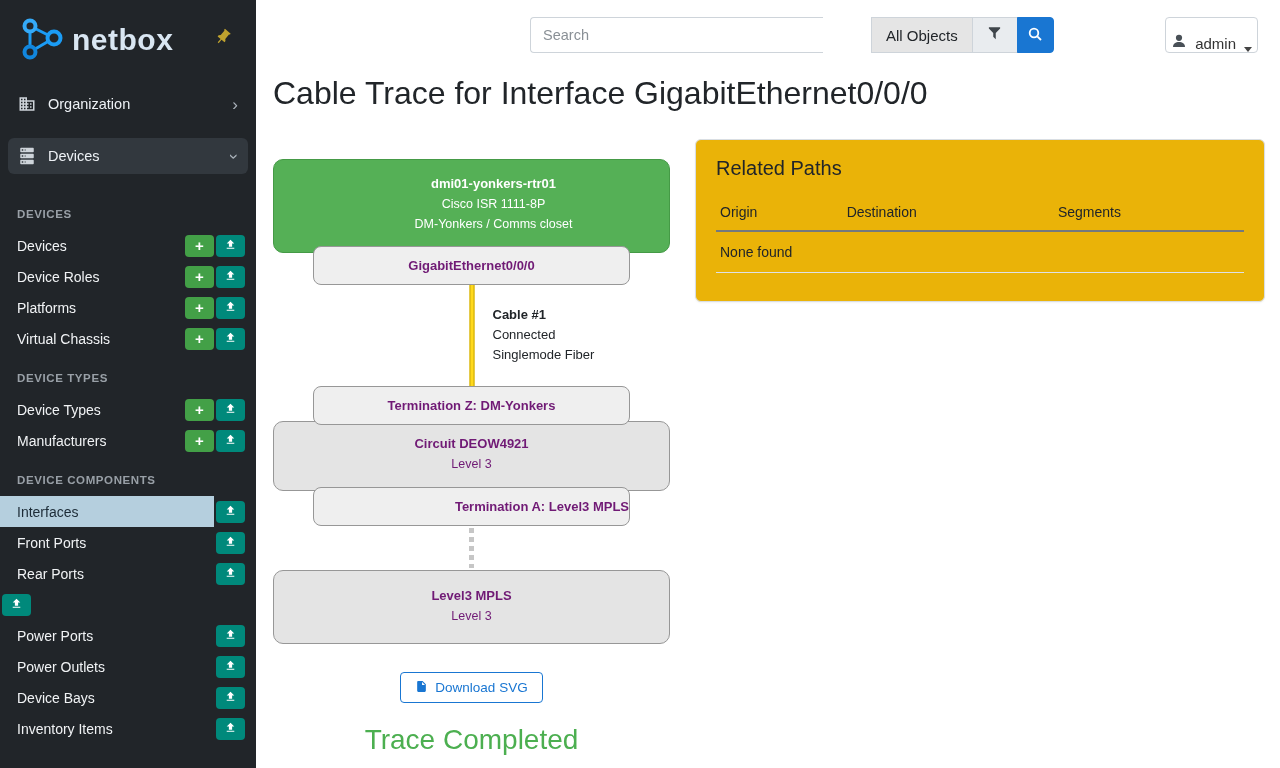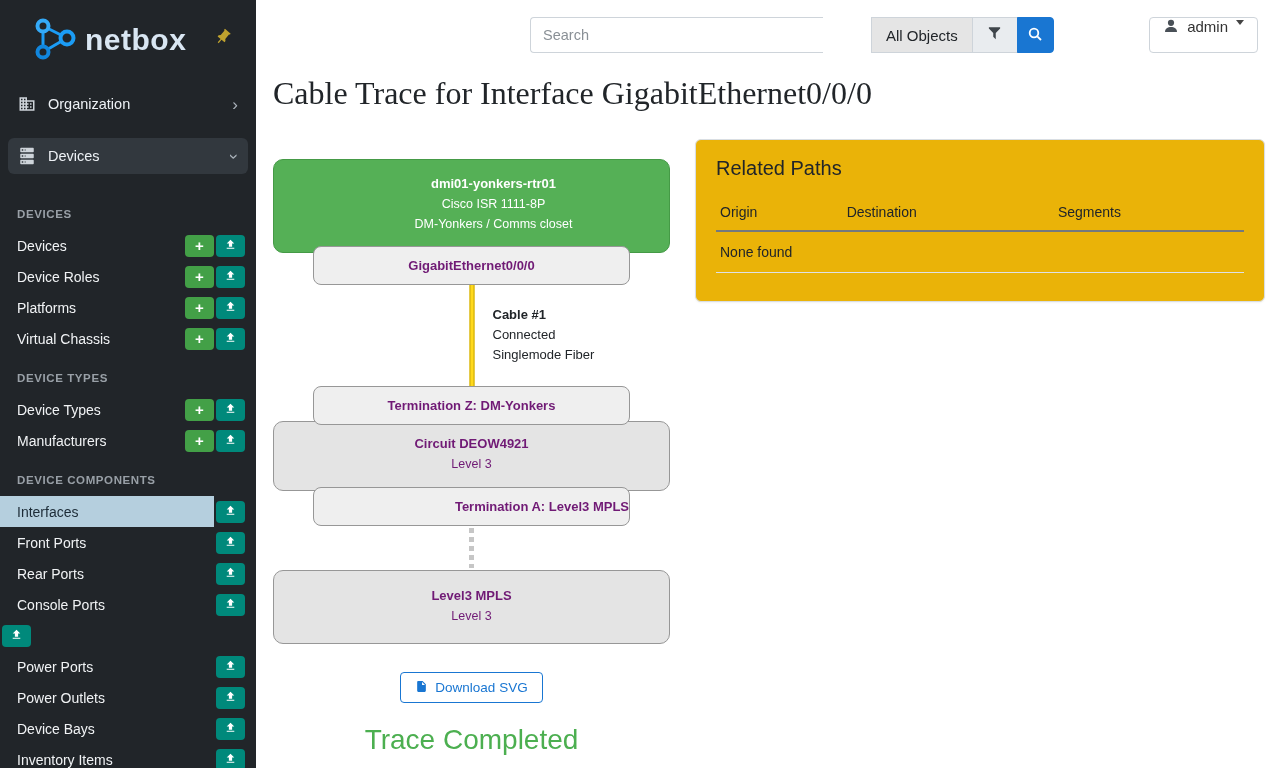--- a/index.html
+++ b/index.html
@@ -2,21 +2,21 @@
 <html><head>
 <meta charset="utf-8">
 <style>
   * { margin:0; padding:0; box-sizing:border-box; }
   html,body { width:1280px; height:768px; overflow:hidden; background:#fff;
               font-family:"Liberation Sans", sans-serif; }
 
   
   .sidebar { position:fixed; left:0; top:0; width:256px; height:768px;
              background:#212529; z-index:10; }
-  .logo-row { height:80px; display:flex; align-items:center; padding:0 33px; position:relative; }
+  .logo-row { height:80px; display:flex; align-items:center; padding:0 20px; position:relative; }
   .logo-link { display:flex; align-items:center; gap:6px; text-decoration:none; }
   .logo-text { font-size:30px; font-weight:bold; color:#d9e6f2; letter-spacing:.5px; }
   .pin-btn { position:absolute; right:24px; top:28px; background:none; border:none; cursor:pointer; }
 
   .side-nav { padding-top:6px; }
   .nav-group { display:flex; align-items:center; height:36px; margin:0 8px 16px 8px;
                padding:0 10px; border-radius:6px; color:#edf1f5; font-size:14.5px;
                text-decoration:none; }
   .nav-group .gicon { margin-right:12px; display:flex; }
   .nav-group .glabel { flex:1; }
@@ -42,27 +42,27 @@
   .search-input { width:293px; height:36px; border:1px solid #ced4da; border-right:none;
                   border-radius:4px 0 0 4px; padding:0 12px; font-size:14.5px; color:#333; outline:none; }
   .search-input::placeholder { color:#8a9096; }
   .obj-btn { height:36px; padding:0 14px; background:#e5e5e5; border:1px solid #ced4da;
              font-size:15px; color:#212529; cursor:pointer;margin-left:48px; }
   .filter-btn { height:36px; width:46px; background:#e9ecef; border:1px solid #ced4da;
                 margin-left:-1px; display:flex; align-items:center; justify-content:center; cursor:pointer; }
   .go-btn { height:36px; width:37px; background:#1976d2; border:1px solid #1976d2;
             border-radius:0 4px 4px 0; margin-left:-1px; display:flex; align-items:center;
             justify-content:center; cursor:pointer; }
-  .user-btn { position:absolute; right:22px; top:17px; height:36px; padding:0 13px;
+  .user-btn { position:absolute; right:22px; top:17px; height:36px; padding:0 5px;
               background:#fff; border:1px solid #ced4da; border-radius:4px; display:flex;
-              align-items:flex-start; gap:8px; font-size:15px; color:#333; cursor:pointer; }
+              align-items:flex-end; gap:8px; font-size:15px; color:#333; cursor:pointer; }
   .caret { width:0; height:0; border-left:4.5px solid transparent; border-right:4.5px solid transparent;
            border-top:5px solid #444; margin-top:2px; }
 
-  .page-title { font-size:32px; font-weight:400; color:#212529; margin:5px 0 27px 17px;font-family:Liberation Serif, serif; }
+  .page-title { font-size:32px; font-weight:400; color:#212529; margin:5px 0 27px 17px; }
 
   .content { display:flex; gap:25px; padding:0 15px 0 17px; align-items:flex-start; }
 
   
   .trace-col { width:397px; flex-shrink:0; display:flex; flex-direction:column;
                align-items:center; padding-top:20px; }
   .tbox { border:1px solid #979797; text-align:center; color:#701a75; }
   .tbox-lg { width:397px; border-radius:10px; background:#e4e4e4; position:relative; z-index:1; }
   .tbox-sm { width:317px; height:39px; border-radius:8px; background:#efefef;
              display:flex; align-items:center; justify-content:center; font-size:13px;
@@ -259,30 +259,20 @@
         <a class="item-link">
             <span>Rear Ports</span>
           </a>
         <button class="mini-btn mini-import">
             <span><svg width="13" height="13" viewBox="0 0 24 24">
                 <path d="M9,16V10H5L12,3L19,10H15V16H9M5,20V18H19V20H5Z" fill="#fff"></path>
               </svg></span>
           </button>
       </div>
       <div class="item">
-        <a class="item-link">
-            <span>Console Ports</span>
-          </a>
-        <button class="mini-btn mini-import">
-            <span><svg width="13" height="13" viewBox="0 0 24 24">
-                <path d="M9,16V10H5L12,3L19,10H15V16H9M5,20V18H19V20H5Z" fill="#fff"></path>
-              </svg></span>
-          </button>
-      </div>
-      <div class="item">
         <button class="mini-btn mini-import">
             <span><svg width="13" height="13" viewBox="0 0 24 24">
                 <path d="M9,16V10H5L12,3L19,10H15V16H9M5,20V18H19V20H5Z" fill="#fff"></path>
               </svg></span>
           </button>
       </div>
       <div class="item">
         <a class="item-link">
             <span>Power Ports</span>
           </a>

